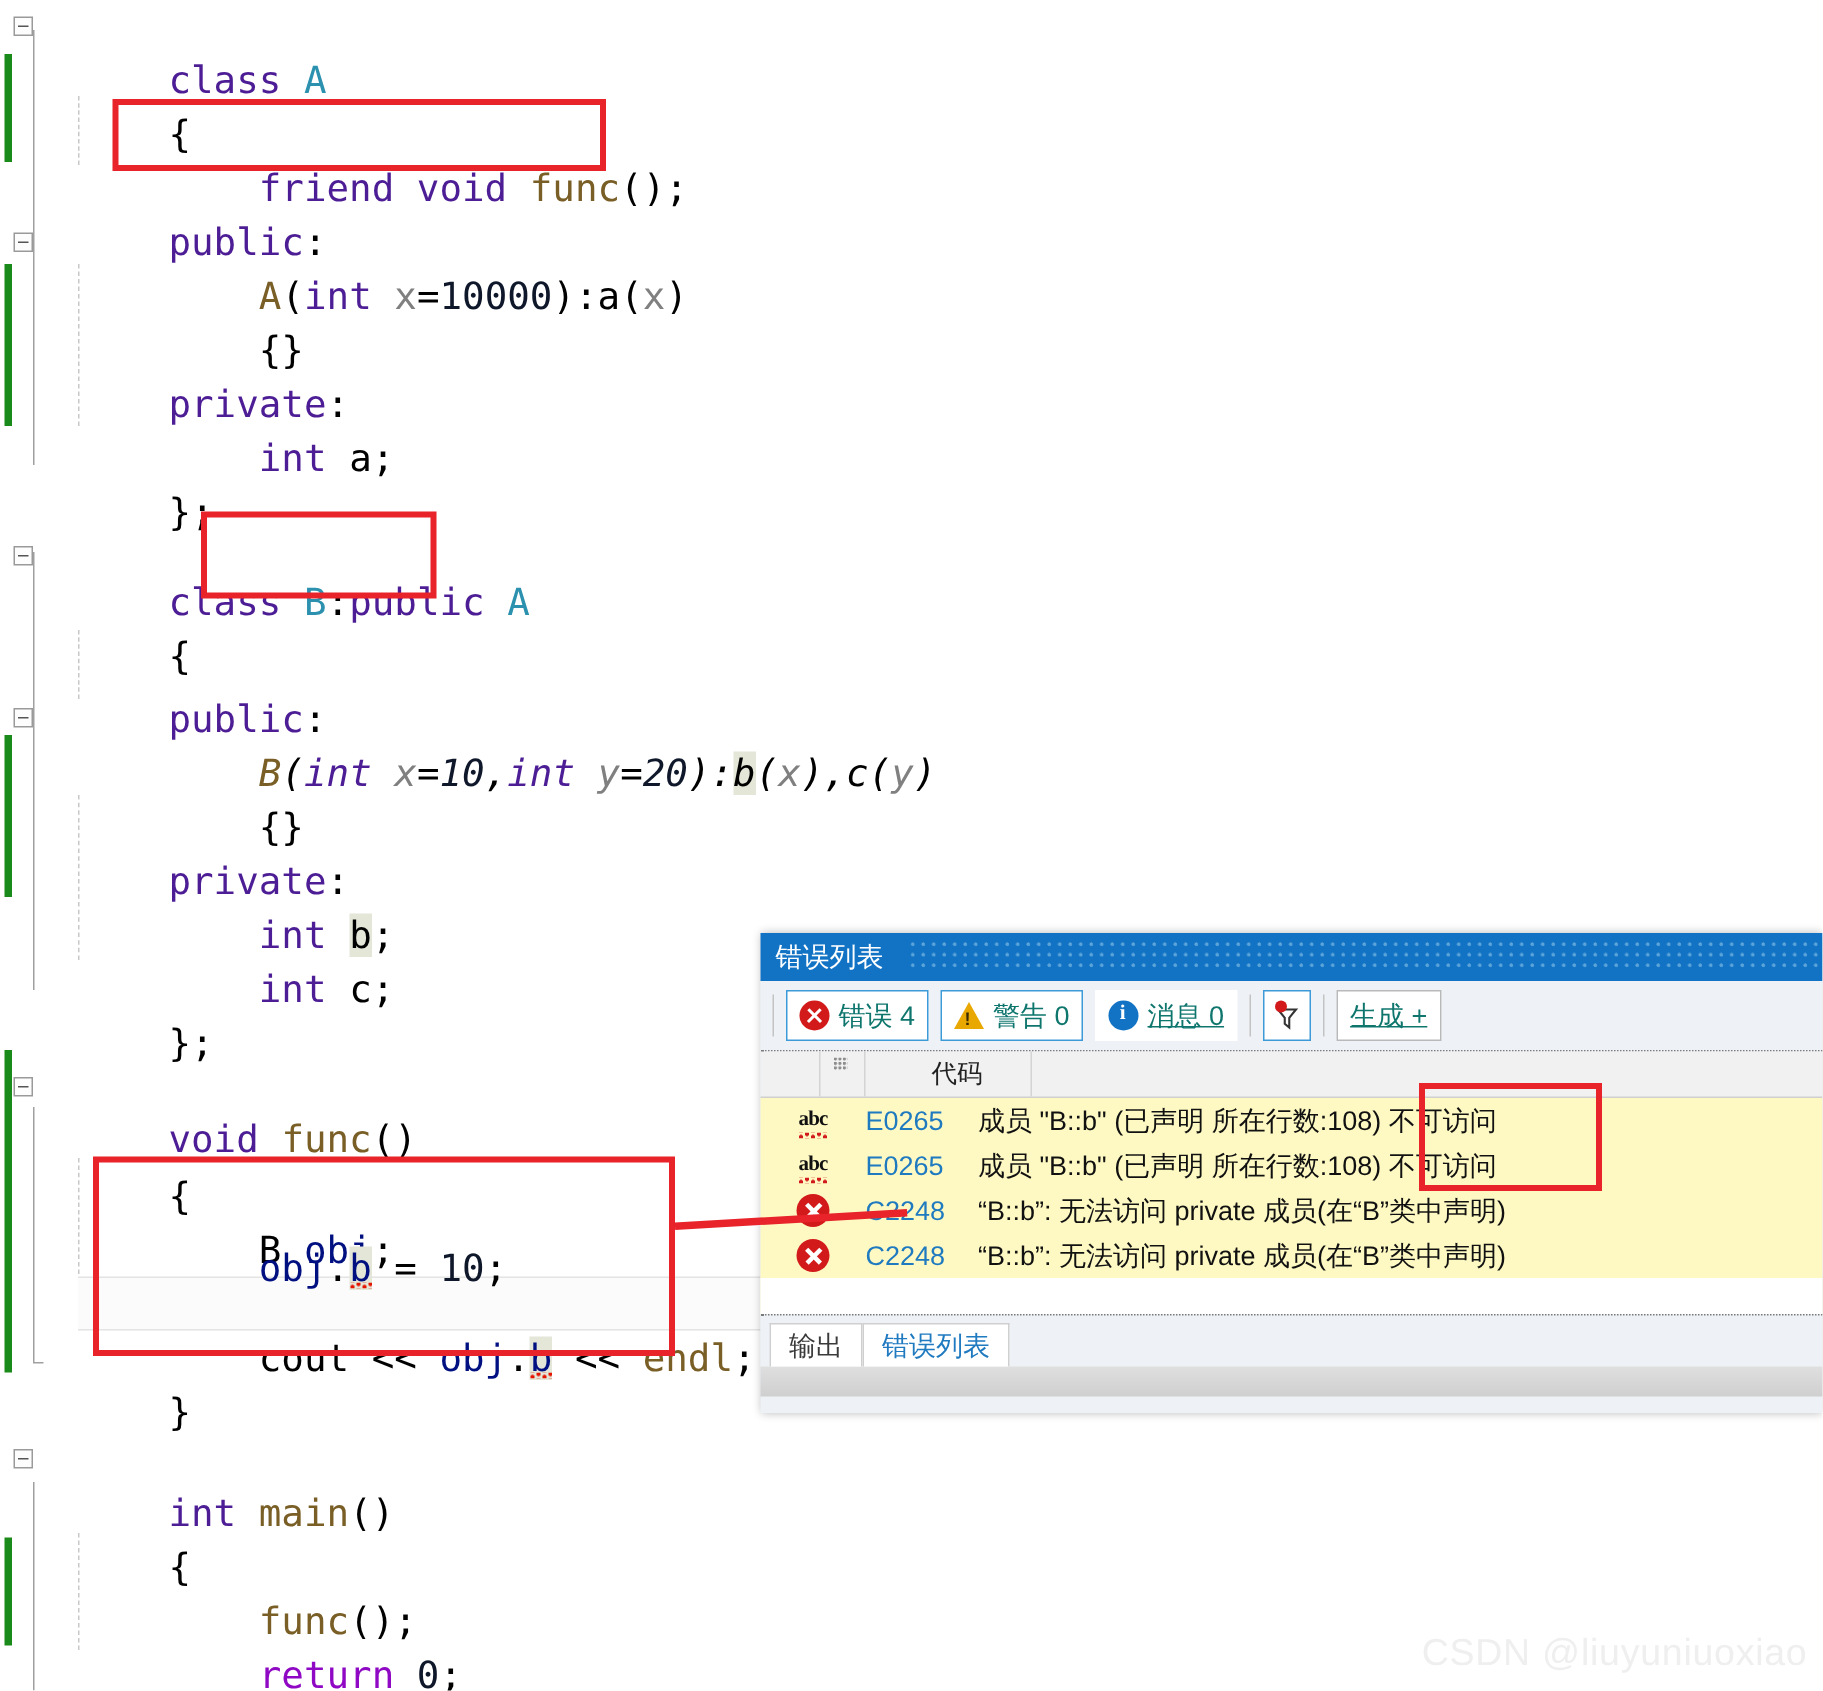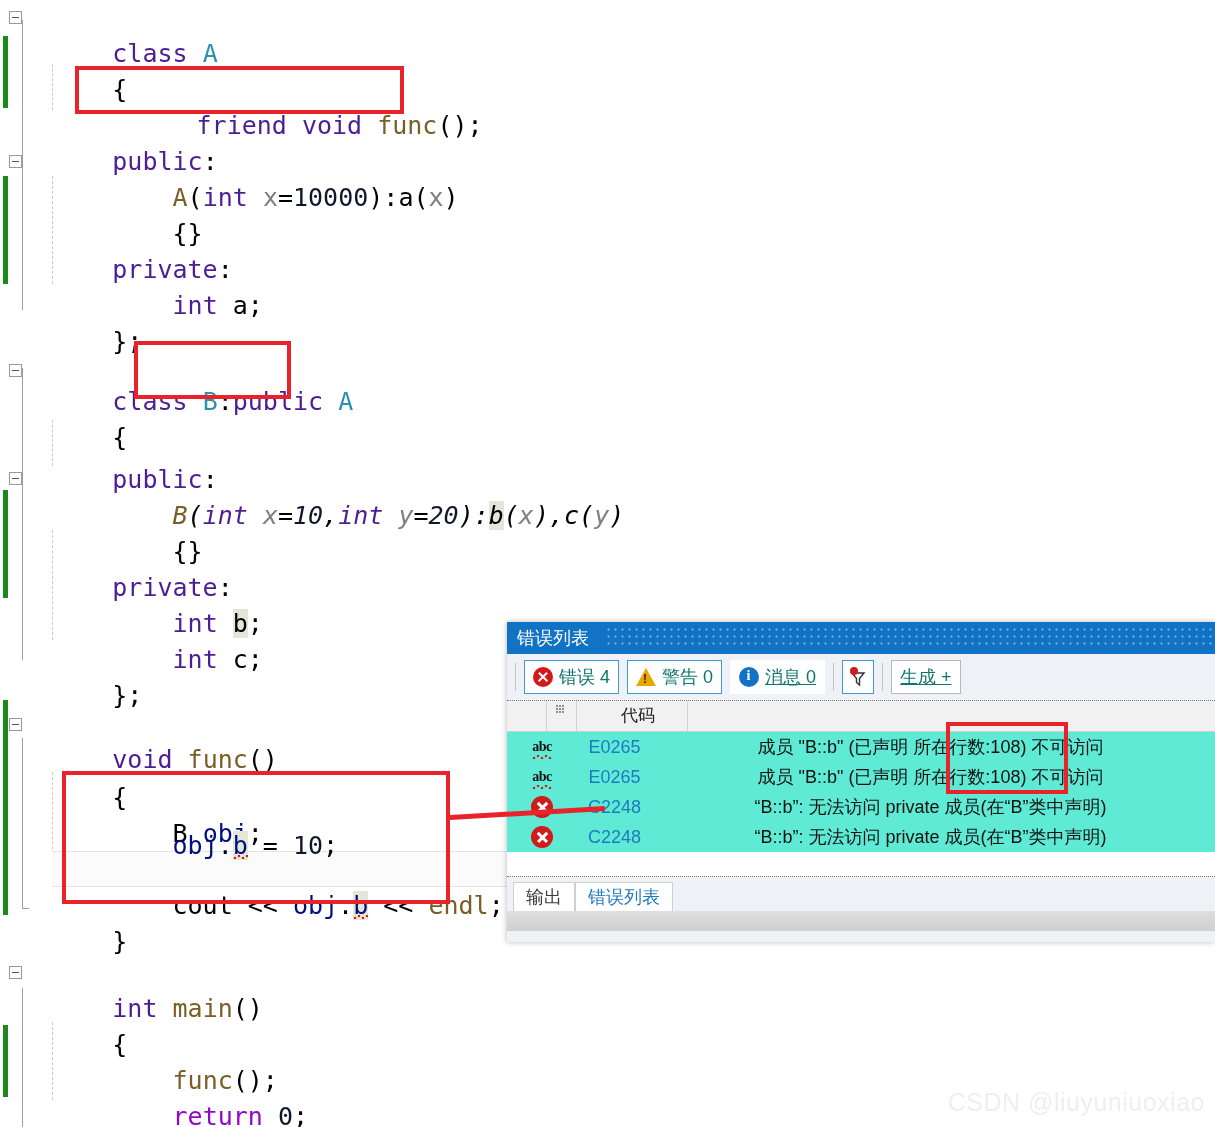--- a/index.html
+++ b/index.html
@@ -139,21 +139,21 @@
   .gh-icon{width:40px;}
   .gh-grip{width:30px;position:relative;}
   .gh-grip:after{
     content:"";position:absolute;left:9px;top:4px;width:9px;height:9px;
     background-image:radial-gradient(circle at 1px 1px,#8d8d8d 1px,transparent 1.2px);
     background-size:3px 3px;
   }
   .gh-code{width:75px;margin-left:36px;}
   .gh-desc{flex:1;border-right:none;}
 
-  #errpanel .rows{background:#5eead4;text-align:center;}
+  #errpanel .rows{background:#fef9c3;}
   .err-row{height:30px;display:flex;align-items:center;font-size:18px;}
   .err-row .c-icon{width:70px;display:flex;align-items:center;justify-content:center;}
   .err-row .c-code{width:75px;color:#1f7ac0;}
   .err-row .c-desc{flex:1;color:#111;padding-right:6px;}
   .abcico{
     font-family:"Liberation Serif",serif;font-size:14px;color:#111;font-weight:bold;
     position:relative;letter-spacing:-0.5px;line-height:1;
   }
   .abcico:after{
     content:"";position:absolute;left:0;right:0;bottom:-5px;height:4px;
@@ -224,21 +224,21 @@
   <div class="curline" style="top:851px;"></div>
 
   <div style="position:absolute;left:22px;top:0;">
 
     <div class="code-line" style="top:0;">
       <span class="kw">class</span> <span class="typ">A</span></div>
 
     <div class="code-line" style="position:absolute;top:36px;left:0;">
       <span class="pln">{</span></div>
 
-    <div class="code-line" style="position:absolute;top:72px;left:0;margin-left:24px;">
+    <div class="code-line" style="position:absolute;top:72px;left:0;">
       <span class="pln">    </span><span class="kw">friend</span> <span class="kw">void</span> <span class="fn">func</span><span class="pln">();</span></div>
 
     <div class="code-line" style="position:absolute;top:108px;left:0;">
       <span class="kw">public</span><span class="pln">:</span></div>
 
     <div class="code-line" style="position:absolute;top:144px;left:0;">
       <span class="pln">    </span><span class="fn">A</span><span class="pln">(</span><span class="kw">int</span> <span class="var">x</span><span class="pln">=</span><span class="num">10000</span><span class="pln">):</span><span class="pln">a</span><span class="pln">(</span><span class="var">x</span><span class="pln">)</span></div>
 
     <div class="code-line" style="position:absolute;top:180px;left:0;">
       <span class="pln">    {}</span></div>

